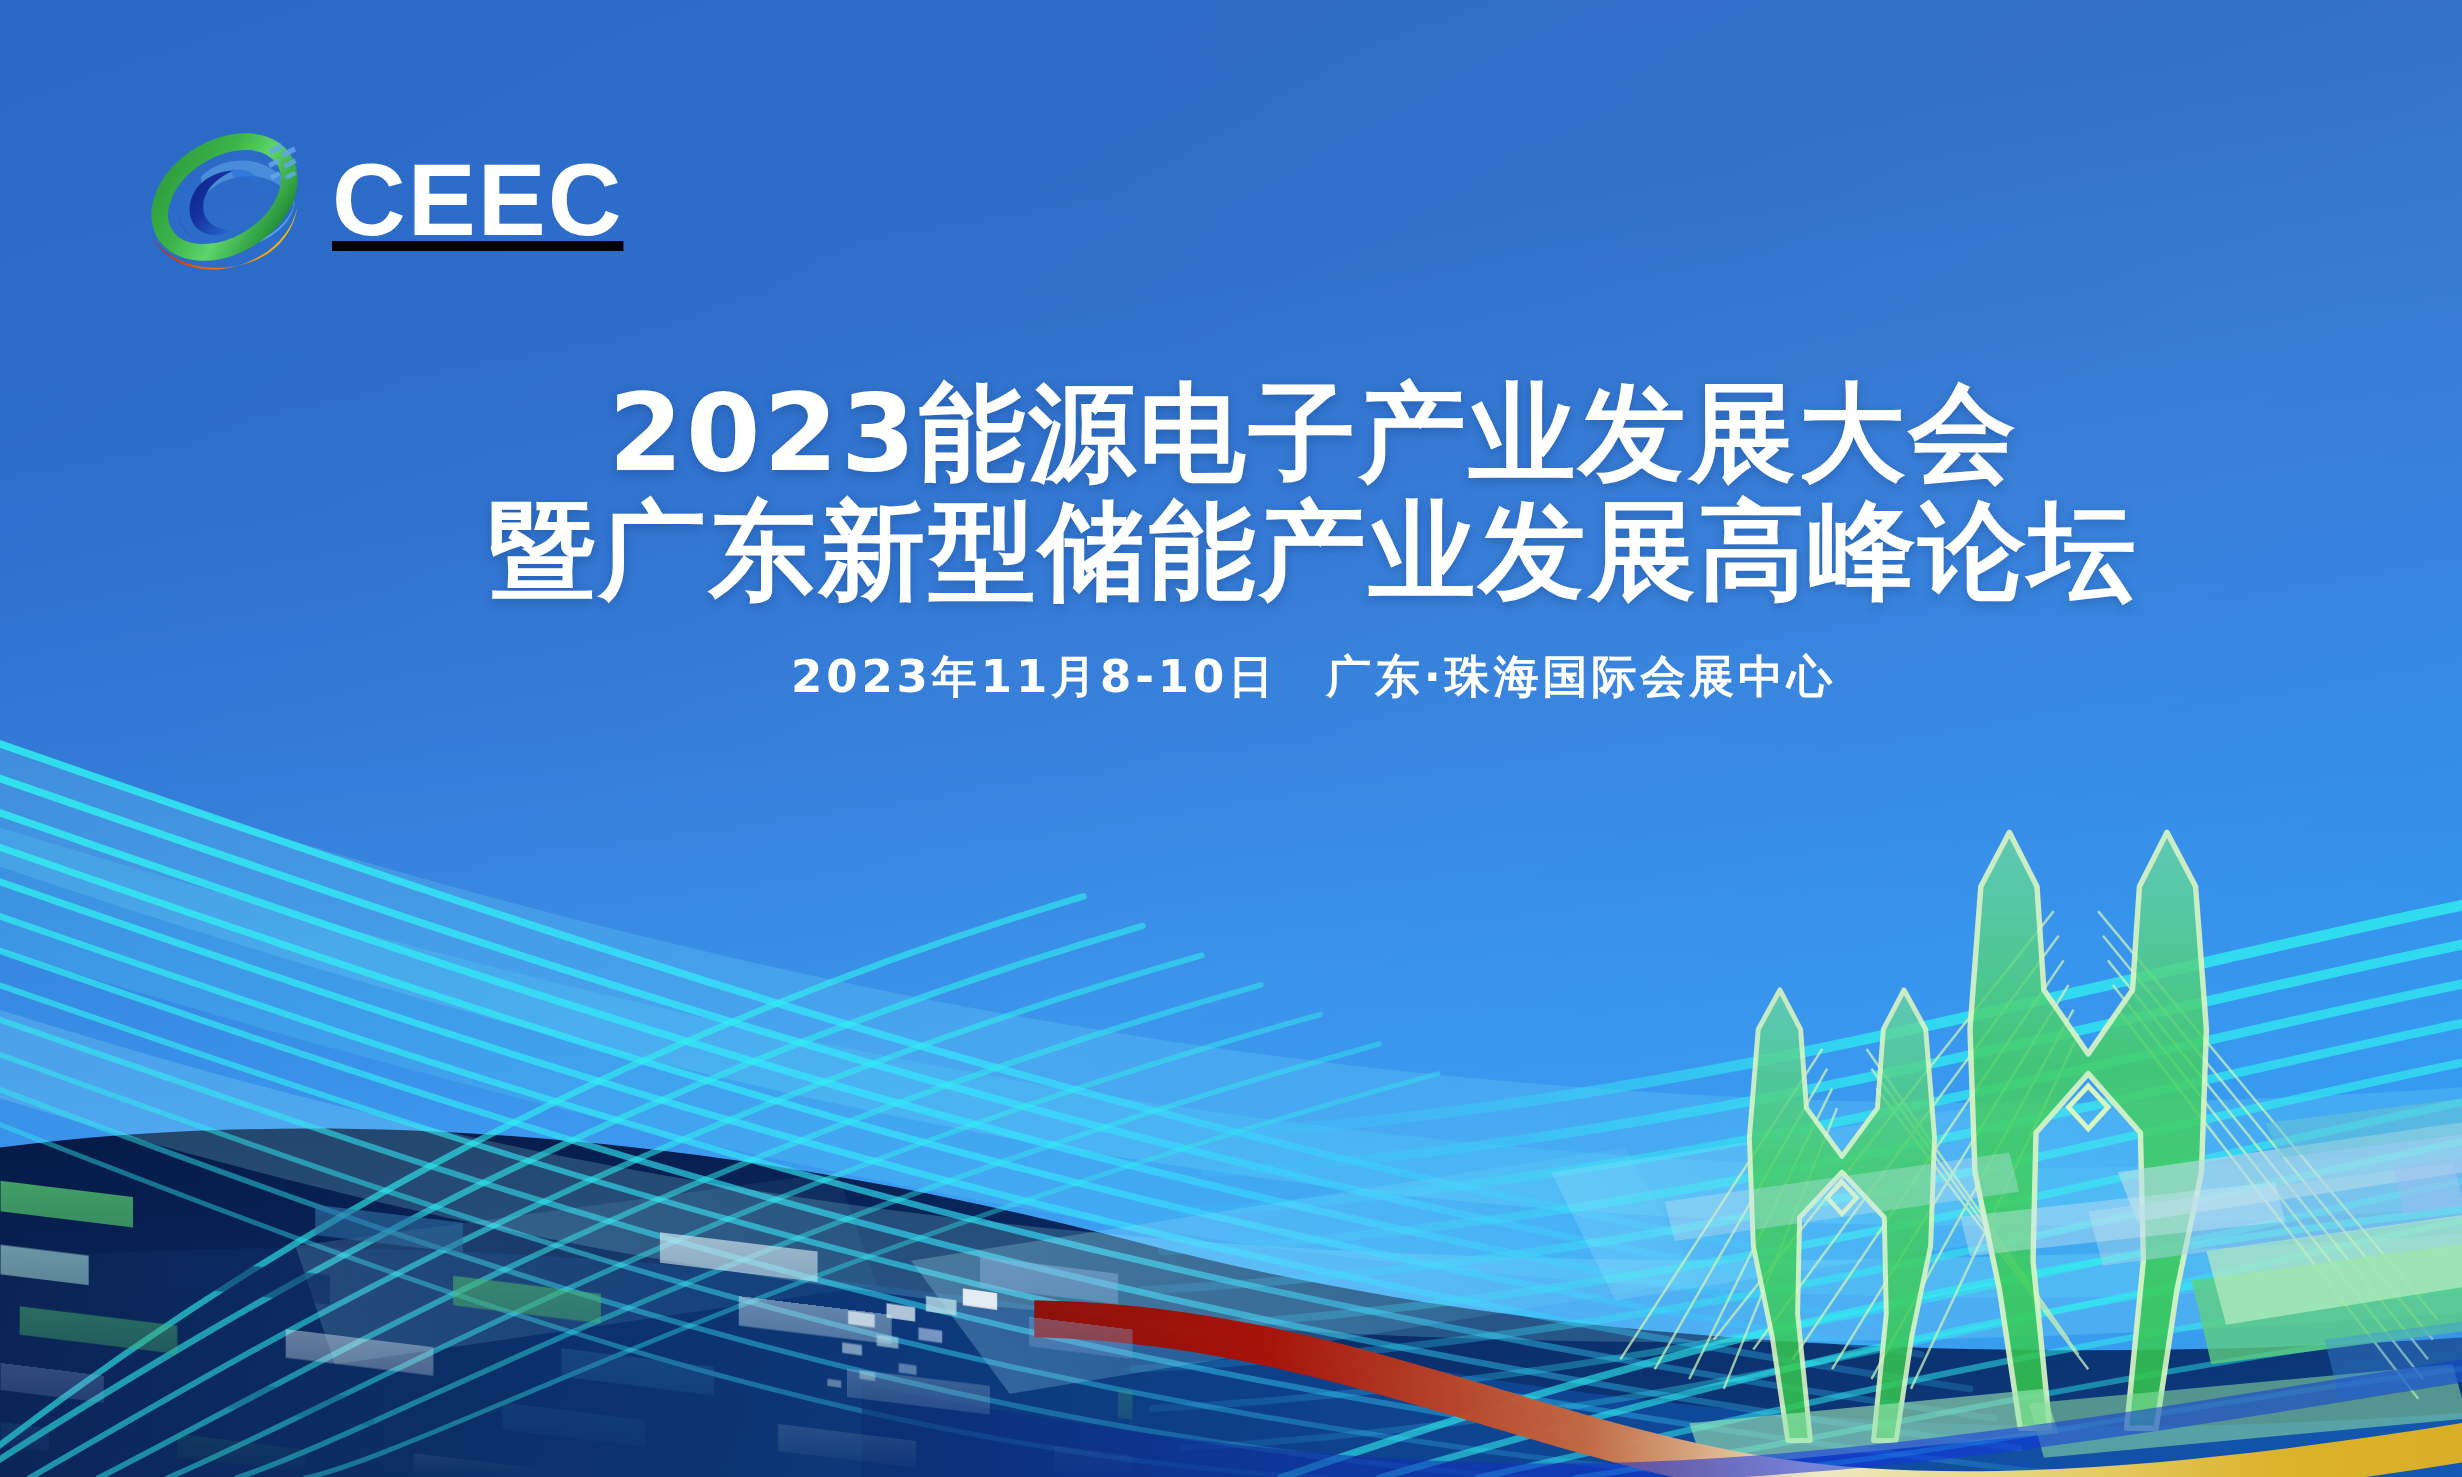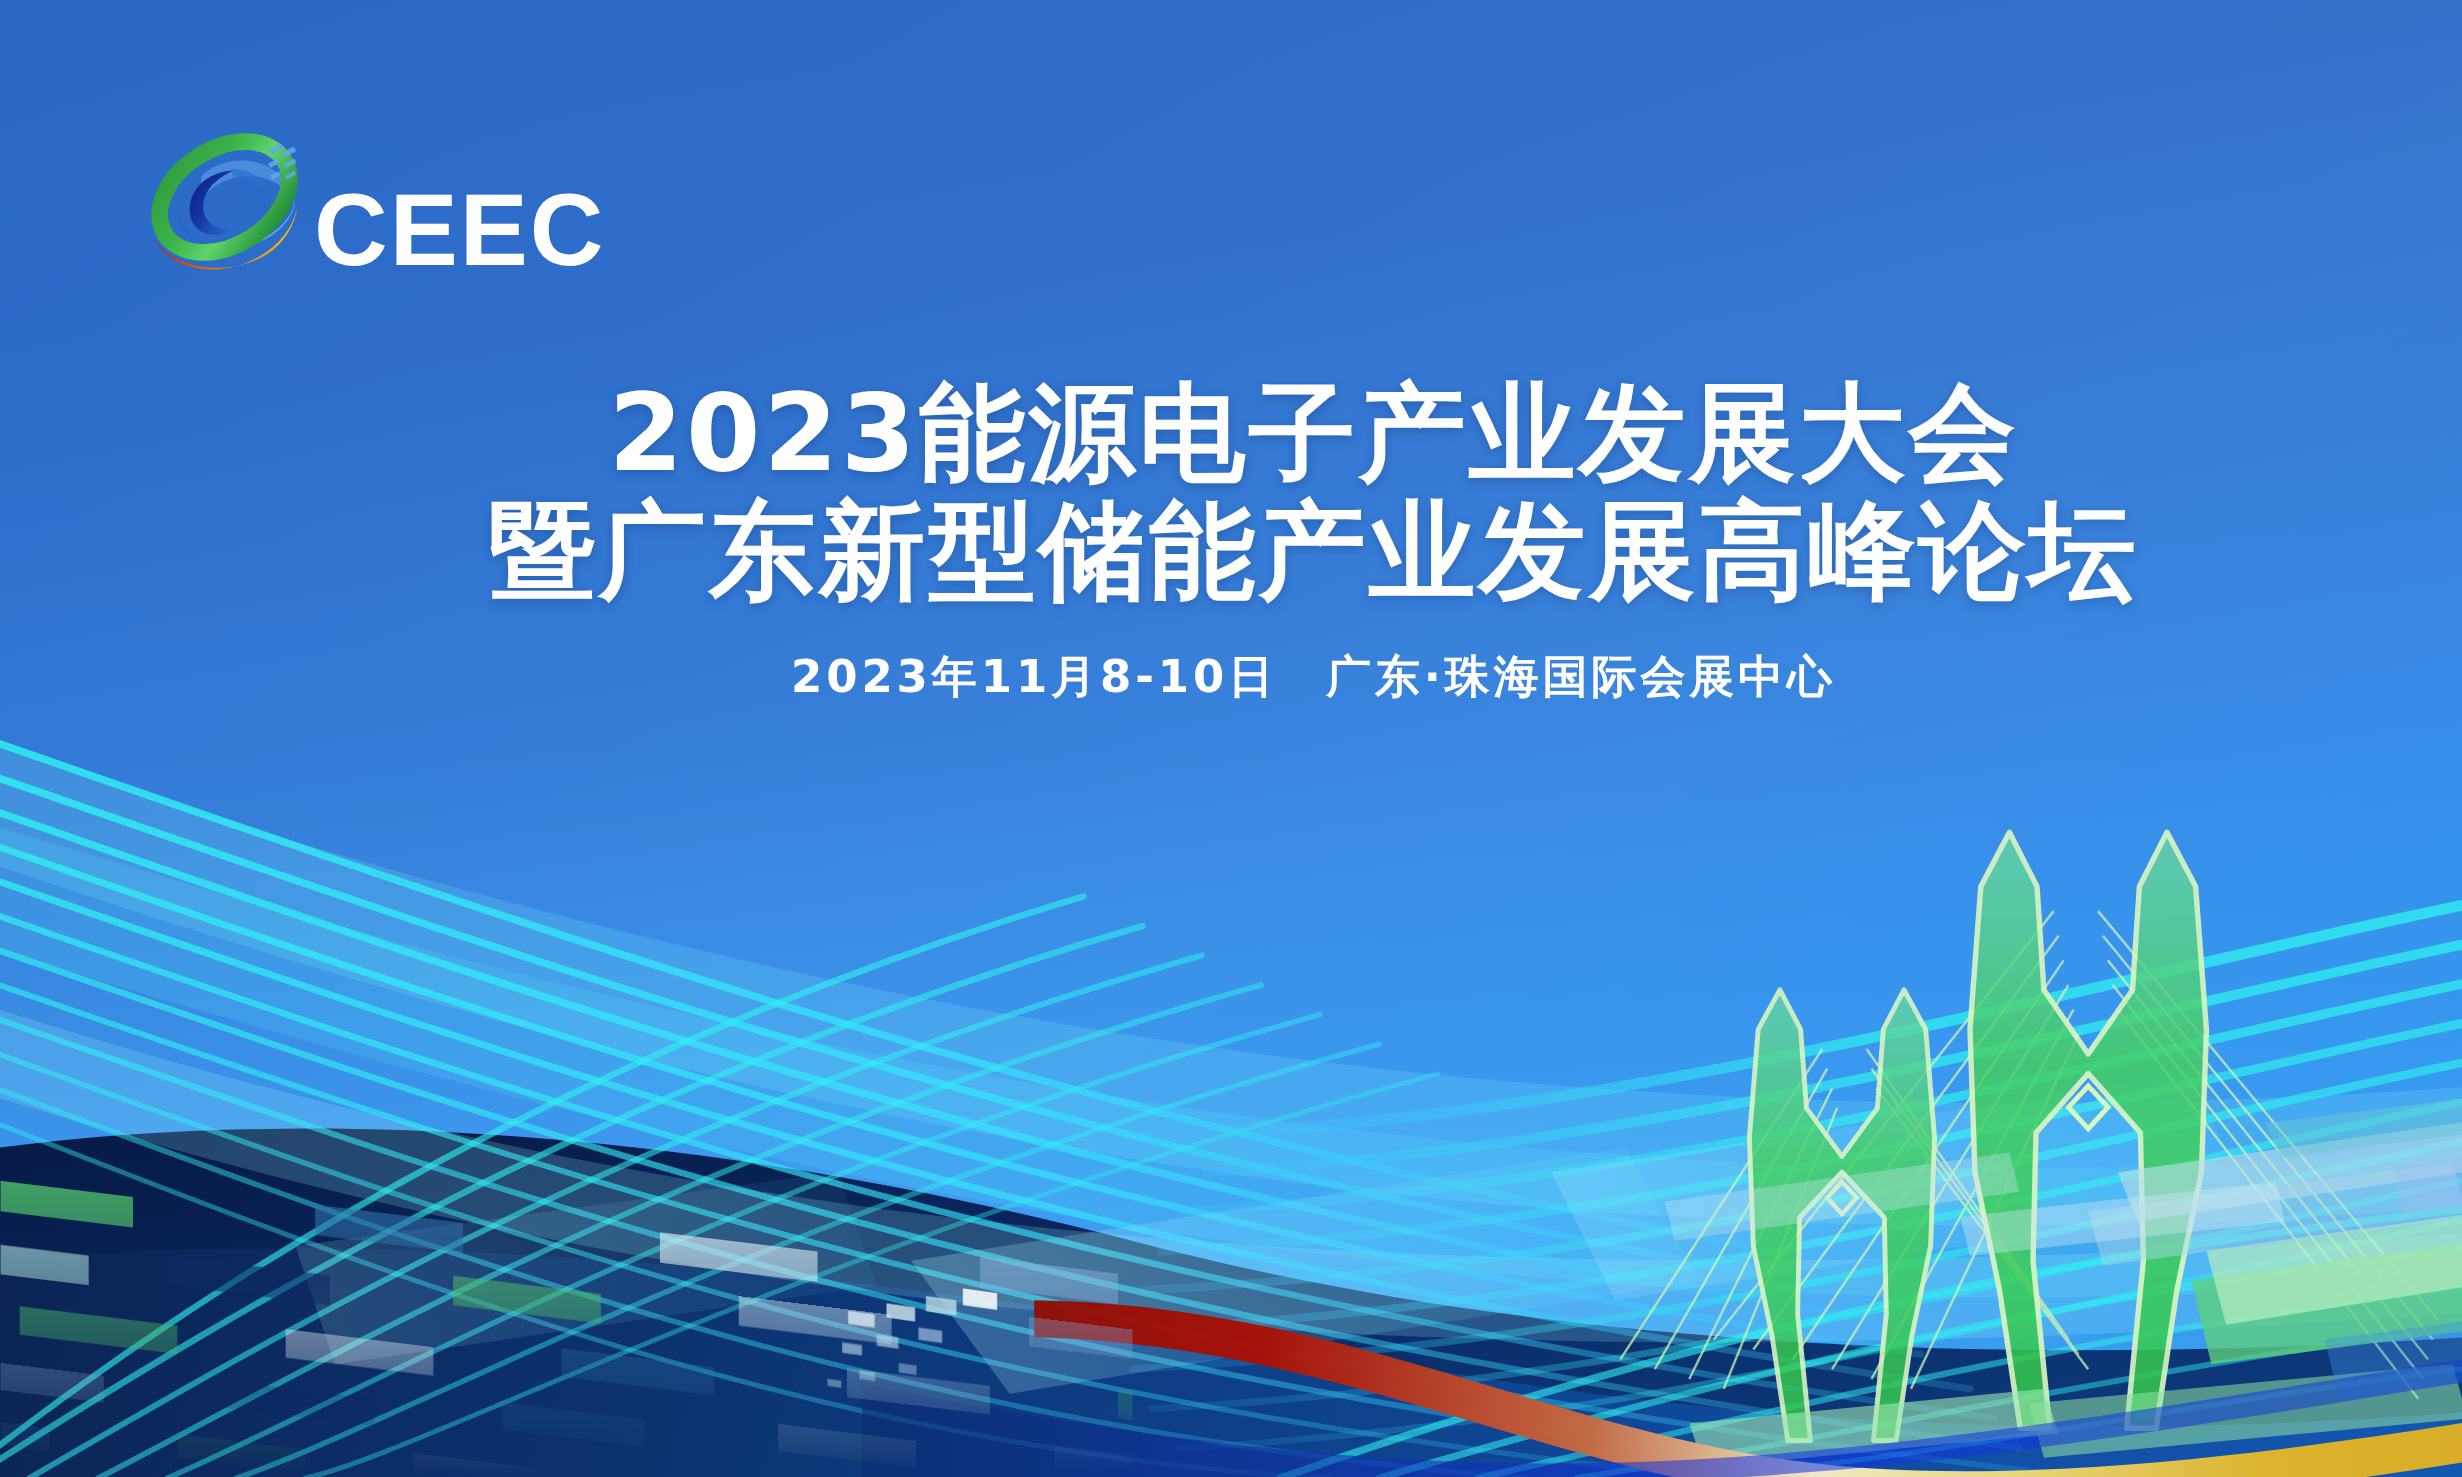--- a/index.html
+++ b/index.html
@@ -8,21 +8,21 @@
     width:2627px;height:1478px;
     overflow:hidden;
     font-family:"Liberation Sans","DejaVu Sans",sans-serif;
     background:linear-gradient(170deg,#2a68c6 0%, #2a6bc9 22%, #2f7ad8 45%, #2f8ae8 62%, #2f93ef 78%, #2b86e0 100%);
   }
   
   .layer{position:absolute;inset:0;pointer-events:none;}
   .layer svg{position:absolute;inset:0;width:100%;height:100%;display:block;}
 
   
-  #logo-group{position:absolute;left:143px;top:118px;display:flex;align-items:flex-end;gap:8px;}
+  #logo-group{position:absolute;left:143px;top:118px;display:flex;align-items:center;gap:26px;text-decoration:underline;}
   #logo-mark{width:163px;height:163px;flex:0 0 auto;}
   #logo-word{
     color:#ffffff;font-weight:700;font-size:102px;line-height:1;
     letter-spacing:2px;white-space:nowrap;
     font-family:"Liberation Sans","DejaVu Sans",sans-serif;
   }
 
   
   #title-block{position:absolute;left:0;right:0;top:374px;text-align:center;}
   .title-line{

